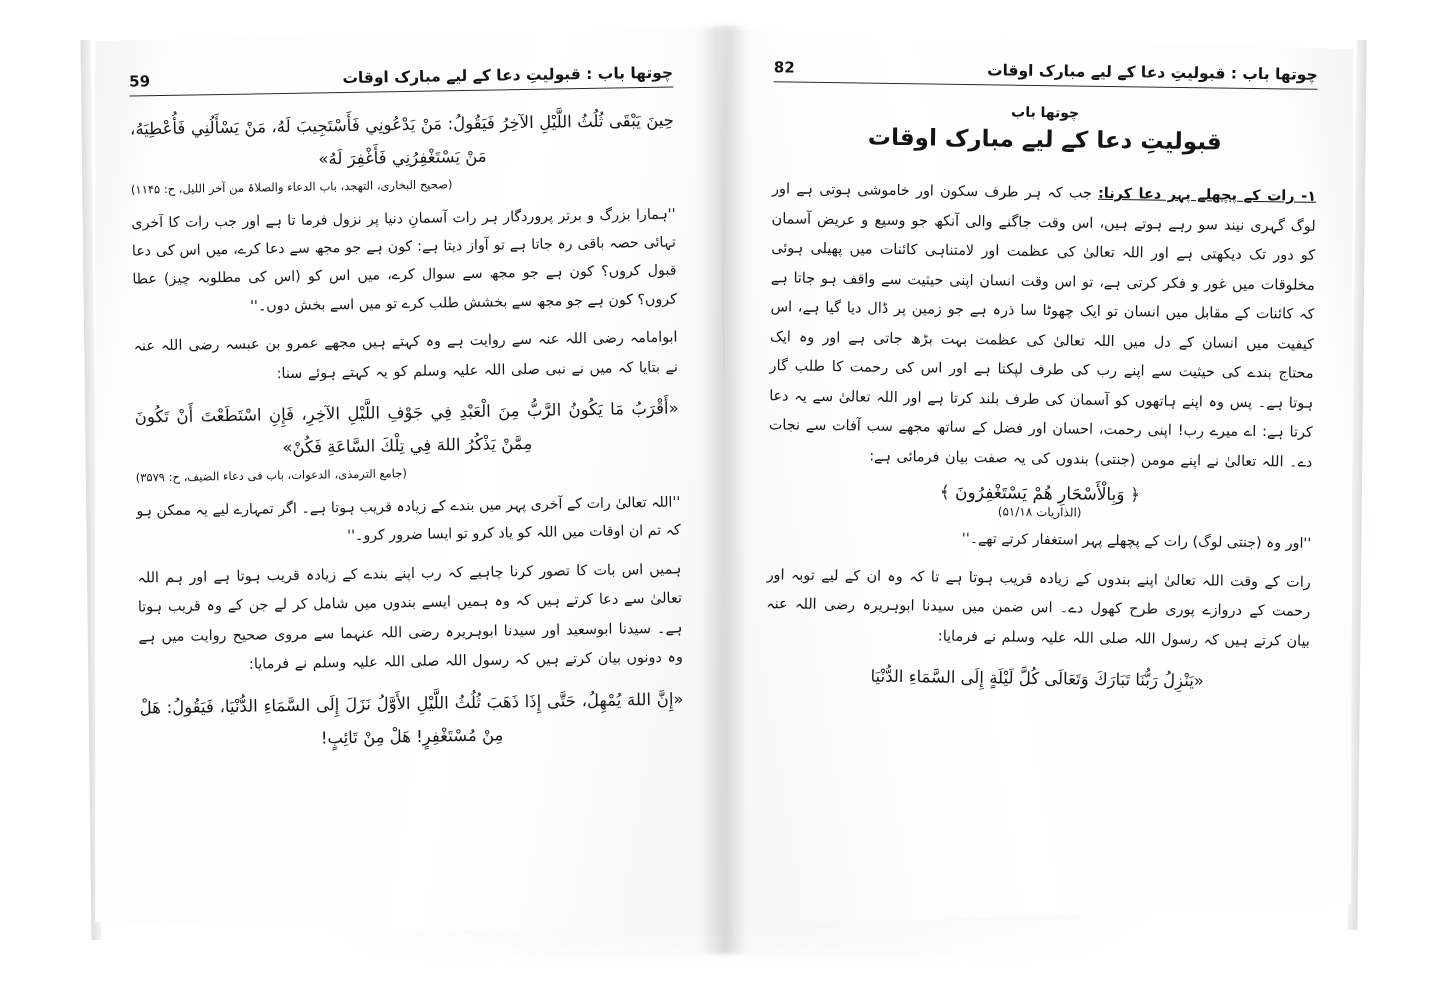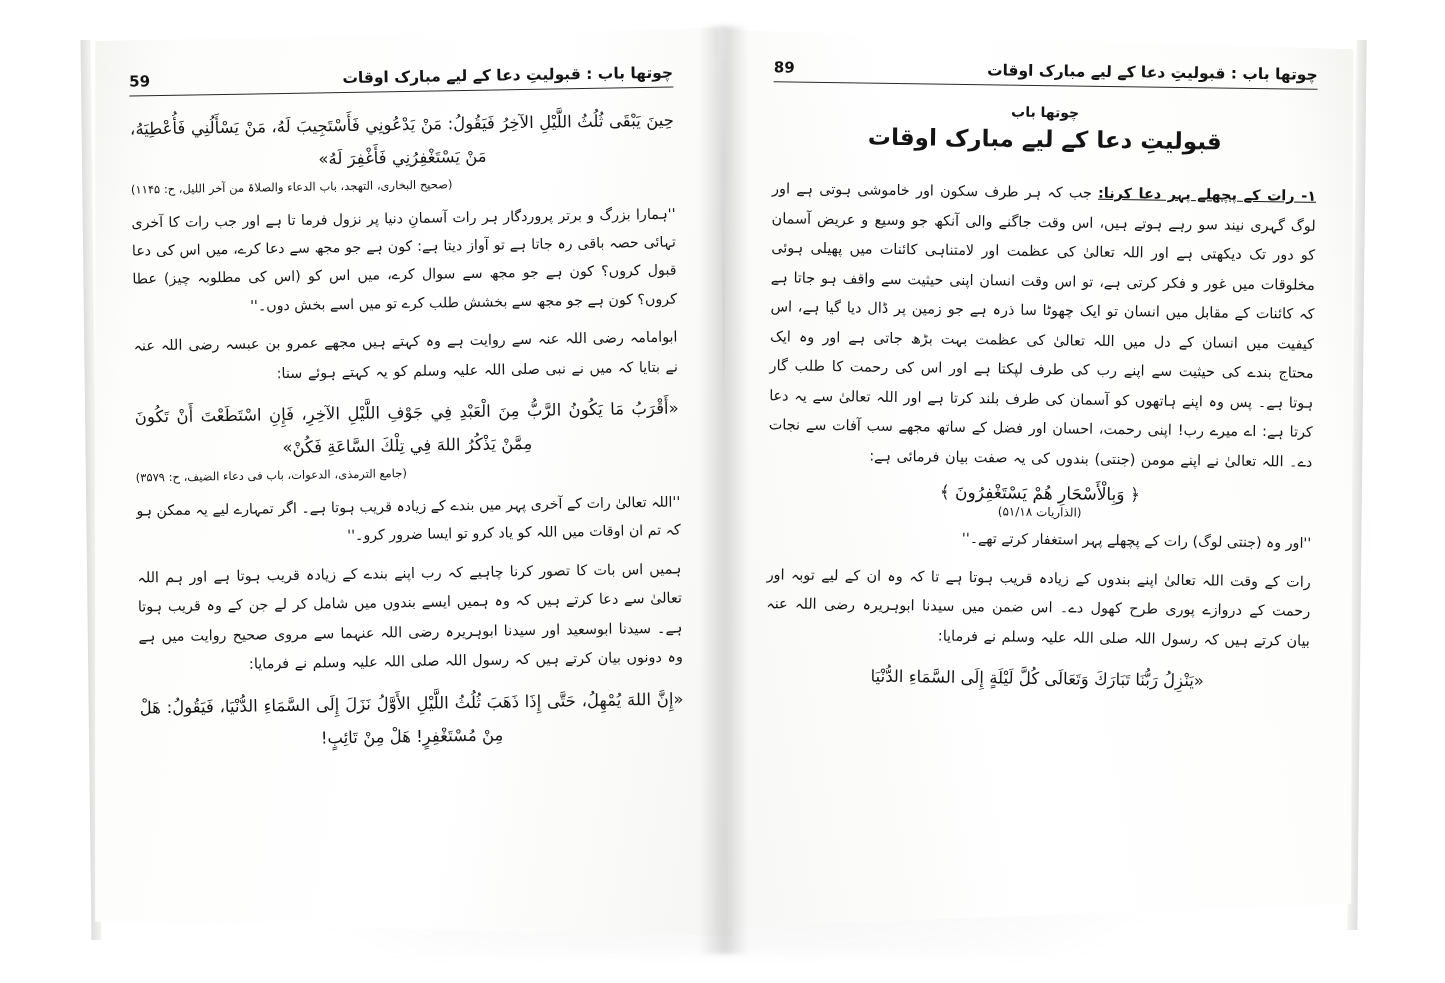--- a/index.html
+++ b/index.html
@@ -233,21 +233,21 @@
         <div class="arabic-block">«إِنَّ اللهَ يُمْهِلُ، حَتَّى إِذَا ذَهَبَ ثُلُثُ اللَّيْلِ الأَوَّلُ نَزَلَ إِلَى السَّمَاءِ الدُّنْيَا، فَيَقُولُ: هَلْ مِنْ مُسْتَغْفِرٍ! هَلْ مِنْ تَائِبٍ!</div>
 
       </div>
     </div>
 
     <div class="leaf leaf-right">
       <div class="page-inner skew-r">
 
         <div class="page-header">
           <div class="running-title">چوتھا باب : قبولیتِ دعا کے لیے مبارک اوقات</div>
-          <div class="folio">89</div>
+          <div class="folio">82</div>
         </div>
 
         <div class="chapter-label">چوتھا باب</div>
         <div class="chapter-title">قبولیتِ دعا کے لیے مبارک اوقات</div>
 
         <div class="para">
           <span class="lead">۱- رات کے پچھلے پہر دعا کرنا:</span><span> جب کہ ہر طرف سکون اور خاموشی ہوتی ہے اور لوگ گہری نیند سو رہے ہوتے ہیں، اس وقت جاگنے والی آنکھ جو وسیع و عریض آسمان کو دور تک دیکھتی ہے اور اللہ تعالیٰ کی عظمت اور لامتناہی کائنات میں پھیلی ہوئی مخلوقات میں غور و فکر کرتی ہے، تو اس وقت انسان اپنی حیثیت سے واقف ہو جاتا ہے کہ کائنات کے مقابل میں انسان تو ایک چھوٹا سا ذرہ ہے جو زمین پر ڈال دیا گیا ہے، اس کیفیت میں انسان کے دل میں اللہ تعالیٰ کی عظمت بہت بڑھ جاتی ہے اور وہ ایک محتاج بندے کی حیثیت سے اپنے رب کی طرف لپکتا ہے اور اس کی رحمت کا طلب گار ہوتا ہے۔ پس وہ اپنے ہاتھوں کو آسمان کی طرف بلند کرتا ہے اور اللہ تعالیٰ سے یہ دعا کرتا ہے: اے میرے رب! اپنی رحمت، احسان اور فضل کے ساتھ مجھے سب آفات سے نجات دے۔ اللہ تعالیٰ نے اپنے مومن (جنتی) بندوں کی یہ صفت بیان فرمائی ہے:</span>
         </div>
 
         <div class="ayah">﴿ وَبِالْأَسْحَارِ هُمْ يَسْتَغْفِرُونَ ﴾</div>

